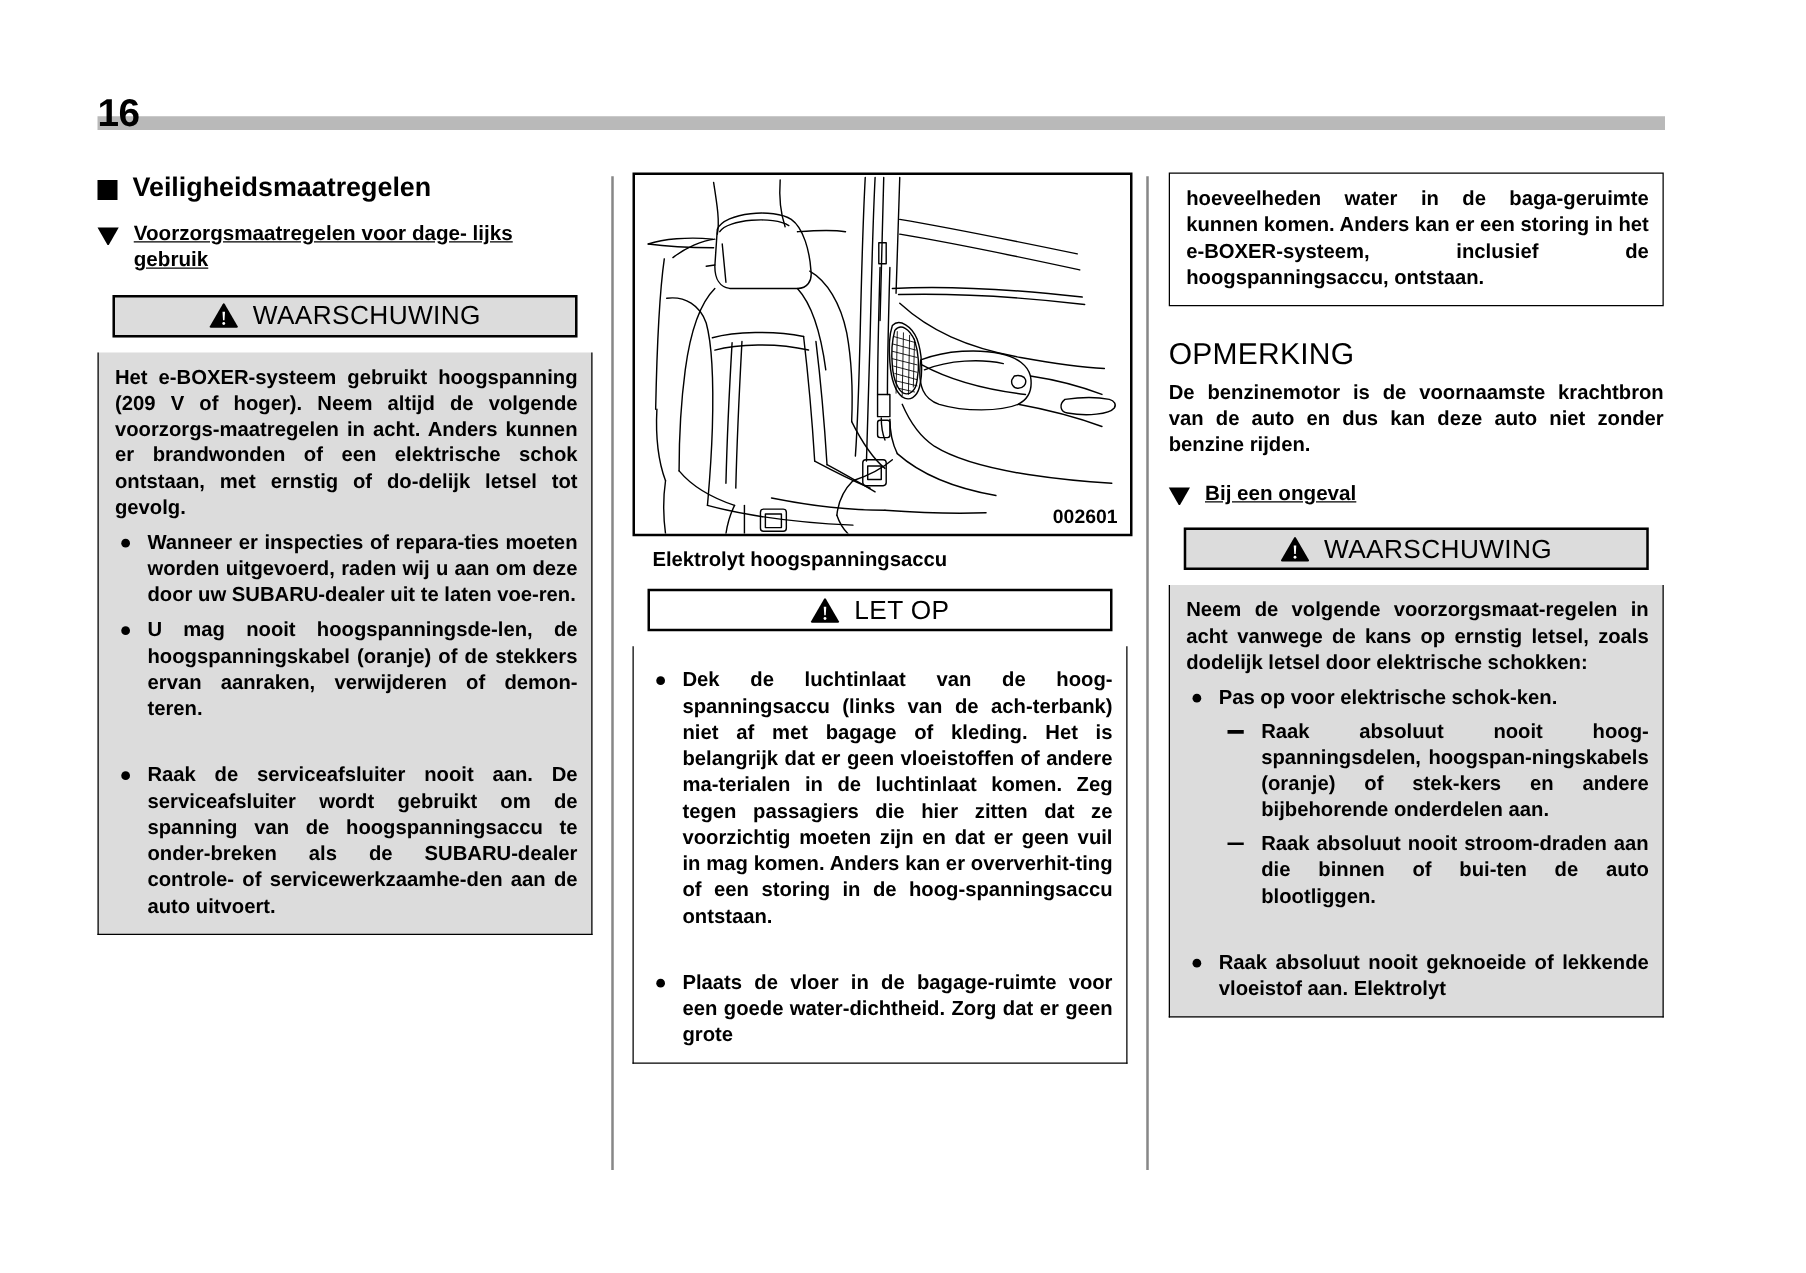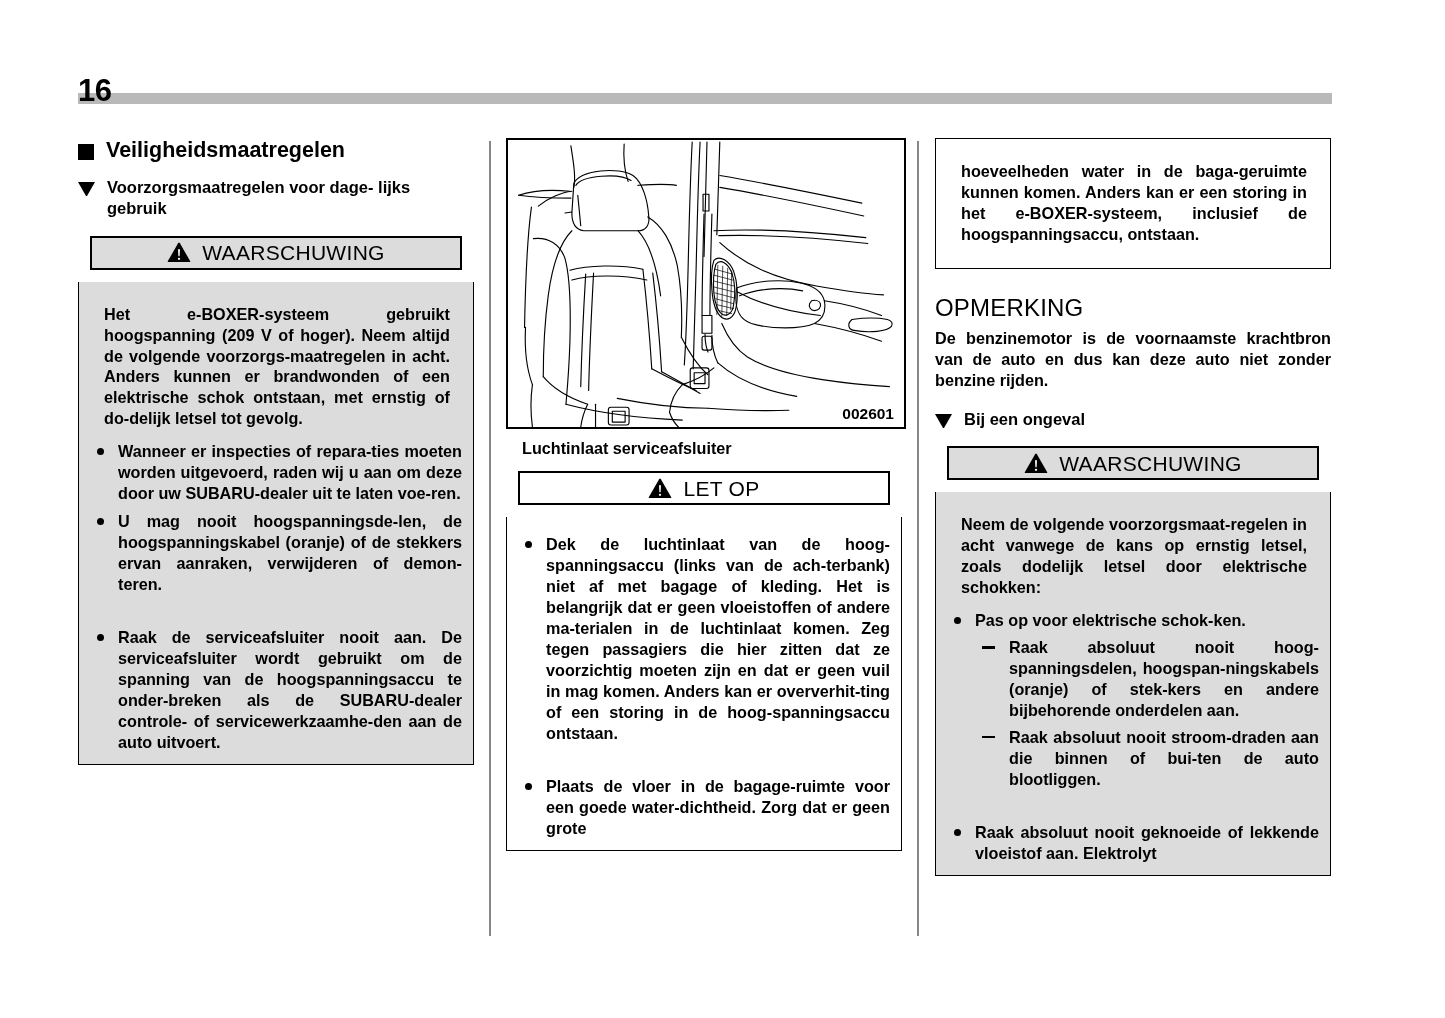--- a/index.html
+++ b/index.html
@@ -50,21 +50,21 @@
     font-size:16.5px; font-weight:bold; line-height:1.28;
     margin:0 0 16px 0;
   }
   .tri-marker {
     width:0; height:0; flex:0 0 17px;
     border-left:8.5px solid transparent;
     border-right:8.5px solid transparent;
     border-top:14px solid #000;
     margin-top:5px;
   }
-  .h-tri .h-tri-text { max-width:348px; }
+  .h-tri .h-tri-text { max-width:348px;text-decoration:underline; }
 
   
   .banner {
     border:2.5px solid #000;
     height:34px;
     display:flex; align-items:center; justify-content:center;
     gap:11px;
     margin:12px;
   }
   .banner.gray { background:#dcdcdc; }
@@ -78,21 +78,21 @@
     border:1.5px solid #000;
     border-top:none;
     padding:10px 11px 11px 13px;
   }
   .boxbody.gray { background:#dcdcdc; }
   .boxbody.white { background:#ffffff; }
   .boxbody.standalone { border-top:1.5px solid #000; }
 
   .bodytext {
     font-size:16.2px; font-weight:bold; line-height:1.295;
-    text-align:justify; margin:12px;
+    text-align:justify; margin:0;
     hyphens:none;
   }
 
   
   ul.blist { list-style:none; margin:7px 0 0 0; padding:0; }
   ul.blist > li {
     position:relative; padding-left:26px; margin-bottom:7px;
     font-size:16.2px; font-weight:bold; line-height:1.295; text-align:justify;
   }
   ul.blist > li:last-child { margin-bottom:0;margin-top:32px; }
@@ -273,21 +273,21 @@
         <path d="M212 226 C230 242 258 254 292 260"></path>
         <path d="M208 231 C200 238 188 244 176 248"></path>
         <path d="M176 248 C168 256 164 266 163 276"></path>
         <path d="M110 262 C140 268 172 272 202 272"></path>
         <path d="M202 272 C230 274 258 275 284 274"></path>
         <path d="M163 276 C165 282 168 287 172 291"></path>
       </g>
     </svg>
     <div class="fig-id">002601</div>
   </div>
-  <div class="fig-caption">Luchtinlaat serviceafsluiter</div>
+  <div class="fig-caption">Elektrolyt hoogspanningsaccu</div>
 
   <div class="banner white">
     <svg class="warn-tri" viewBox="0 0 24 21">
       <path d="M11.1 1.3 L0.9 19.0 Q0.3 20.1 1.6 20.1 L22.4 20.1 Q23.7 20.1 23.1 19.0 L12.9 1.3 Q12.0 -0.2 11.1 1.3 Z" fill="#000"></path>
       <path d="M11.0 7.3 L13.0 7.3 L12.6 14.2 L11.4 14.2 Z" fill="#fff"></path>
       <circle cx="12" cy="16.8" r="1.15" fill="#fff"></circle>
     </svg>
     <span class="banner-label">LET OP</span>
   </div>
 

